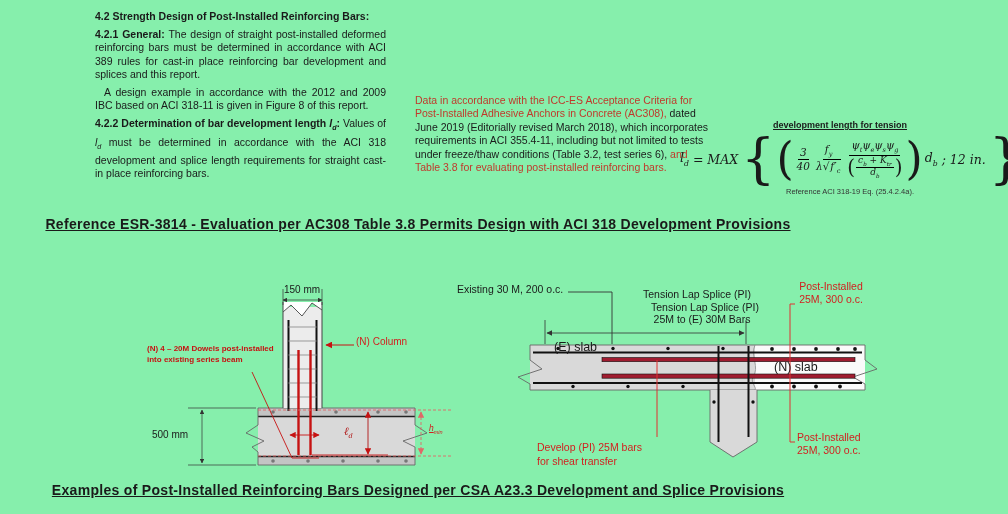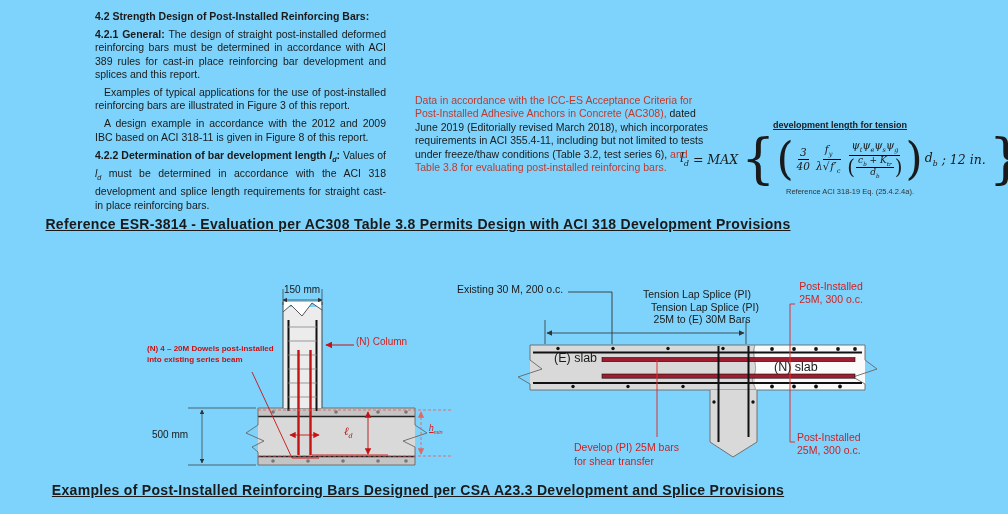--- a/index.html
+++ b/index.html
@@ -1,16 +1,16 @@
 <!DOCTYPE html>
 <html><head>
 <meta charset="utf-8">
 <style>
   html,body{margin:0;padding:0;background:#888;}
-  #page{position:relative;width:1008px;height:514px;background:#7dd3fc;overflow:hidden;
+  #page{position:relative;width:1008px;height:514px;background:#86efac;overflow:hidden;
         font-family:"Liberation Sans",sans-serif;color:#1a1a1a;}
   .abs{position:absolute;}
 
   
   #left-col{left:95px;top:10px;width:291px;font-size:10.5px;line-height:13.2px;text-align:justify;}
   #left-col p{margin:0 0 5px 0;}
   #left-col .indent{text-indent:9px;}
   #left-col b{font-weight:bold;}
   .ldvar{font-style:italic;}
   .ldvar sub{font-size:0.68em;}
@@ -57,34 +57,33 @@
   #lbl-ld{left:344px;top:425px;font-size:11px;font-family:"DejaVu Serif",serif;font-style:italic;color:#b01414;}
   #lbl-ld sub{font-size:0.6em;}
   #lbl-hmin{left:429px;top:423px;font-size:8.5px;color:#d21f1f;font-style:italic;text-decoration:underline;}
   #lbl-hmin sub{font-size:0.65em;}
 
   #lbl-existing{left:457px;top:283px;font-size:10.5px;text-align:center;}
   #lbl-splice{left:622px;top:288px;width:150px;font-size:10.5px;line-height:12.6px;text-align:center;}
   #lbl-splice .off1{padding-left:16px;}
   #lbl-splice .off2{padding-left:10px;}
   #lbl-pitop{left:790px;top:280px;width:82px;font-size:10.5px;line-height:13px;text-align:center;}
-  #lbl-eslab{left:554px;top:351px;font-size:12.5px;}
+  #lbl-eslab{left:554px;top:340px;font-size:12.5px;}
   #lbl-nslab{left:774px;top:360px;font-size:12.5px;text-align:right;}
-  #lbl-develop{left:574px;top:440px;font-size:10.5px;line-height:14px;}
+  #lbl-develop{left:537px;top:440px;font-size:10.5px;line-height:14px;}
   #lbl-pibot{left:797px;top:431px;font-size:10.5px;line-height:13px;}
 </style>
 </head>
 <body>
 
 <div id="page">
 
   <div class="abs" id="left-col">
     <p><b>4.2 Strength Design of Post-Installed Reinforcing Bars:</b></p>
     <p><b>4.2.1 General:</b><span> The design of straight post-installed deformed reinforcing bars must be determined in accordance with ACI 389 rules for cast-in place reinforcing bar development and splices and this report.</span></p>
-    <p class="indent">Examples of typical applications for the use of post-installed reinforcing bars are illustrated in Figure 3 of this report.</p>
     <p class="indent">A design example in accordance with the 2012 and 2009 IBC based on ACI 318-11 is given in Figure 8 of this report.</p>
     <p><b><span>4.2.2 Determination of bar development length </span><span class="ldvar"><span>l</span><sub>d</sub></span><span>:</span></b><span> Values of </span><span class="ldvar"><span>l</span><sub>d</sub></span><span> must be determined in accordance with the ACI 318 development and splice length requirements for straight cast-in place reinforcing bars.</span></p>
   </div>
 
   <div class="abs" id="evidence">
     <p><span class="red-seg">Data in accordance with the ICC-ES Acceptance Criteria for Post-Installed Adhesive Anchors in Concrete (AC308),</span><span class="blk-seg"> dated June 2019 (Editorially revised March 2018), which incorporates requirements in ACI 355.4-11, including but not limited to tests under freeze/thaw conditions (Table 3.2, test series 6), </span><span class="red-seg">and Table 3.8 for evaluating post-installed reinforcing bars.</span></p>
   </div>
 
   <div class="abs" id="formula-title">development length for tension</div>
   <div class="abs" id="formula-row">

